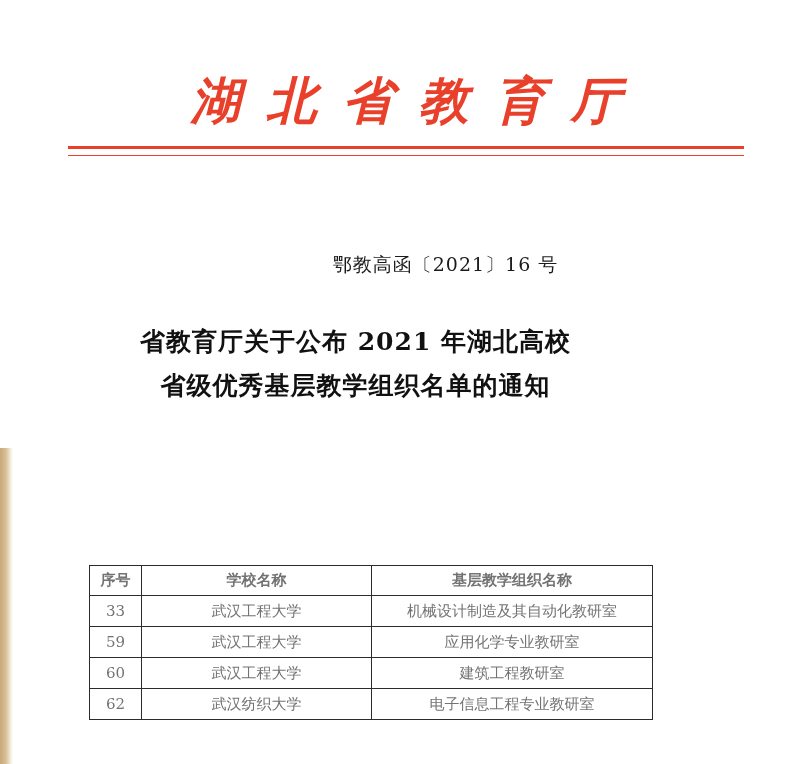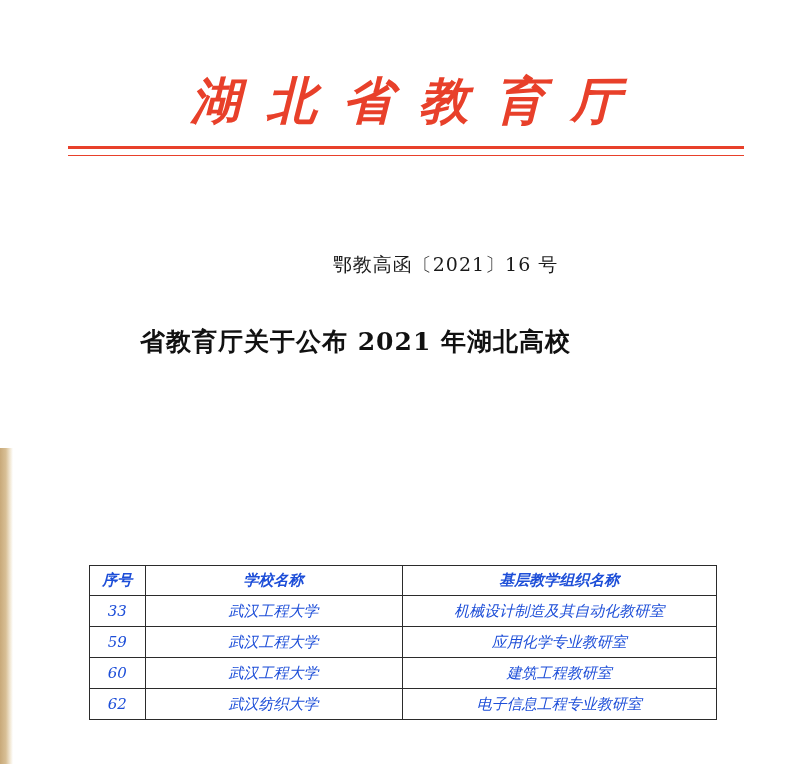--- a/index.html
+++ b/index.html
@@ -102,24 +102,23 @@
 
   
   .table-wrap {
     position: absolute;
     left: 89px;
     top: 565px;
     width: 634px;
   }
   table.listing {
     border-collapse: collapse;
-    width: 628px;
+    width: 564px;
     font-size: 15px;
-    color: #1d4ed8;
-    font-style: italic;
+    color: #737373;
   }
   table.listing th,
   table.listing td {
     border: 1px solid #2b2b2b;
     text-align: center;
     height: 30px;
     line-height: 30px;
     padding: 0 2px;
     font-weight: normal;
   }
@@ -143,20 +142,21 @@
   <div class="masthead">
     <div class="masthead-title">湖北省教育厅</div>
   </div>
   <div class="rule-thick"></div>
   <div class="rule-thin"></div>
 
   <div class="doc-number">鄂教高函〔2021〕16 号</div>
 
   <div class="doc-title">
     <span class="line">省教育厅关于公布 2021 年湖北高校</span>
+    <span class="line">省级优秀基层教学组织名单的通知</span>
   </div>
 
   <div class="table-wrap">
     <table class="listing">
       <colgroup>
         <col class="c1">
         <col class="c2">
         <col class="c3">
       </colgroup>
       <thead>

